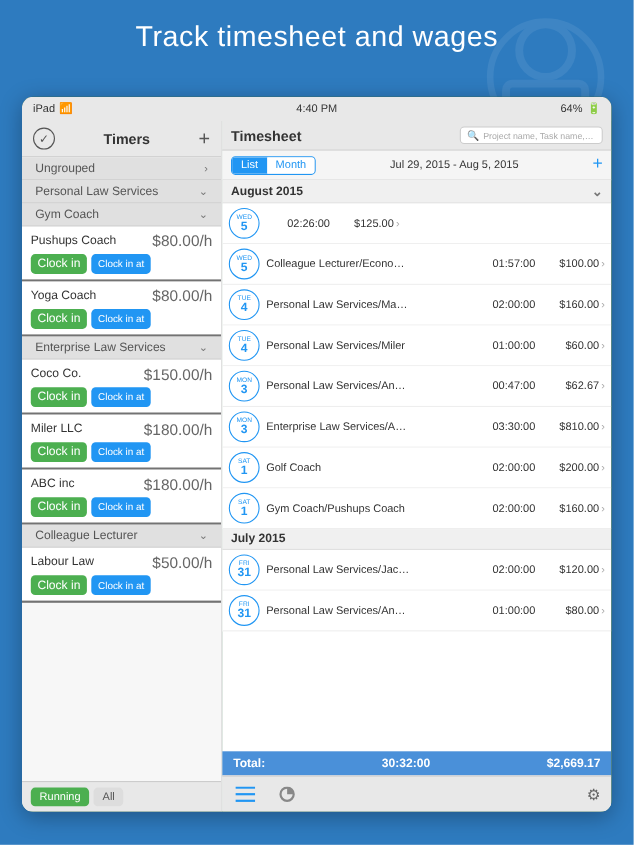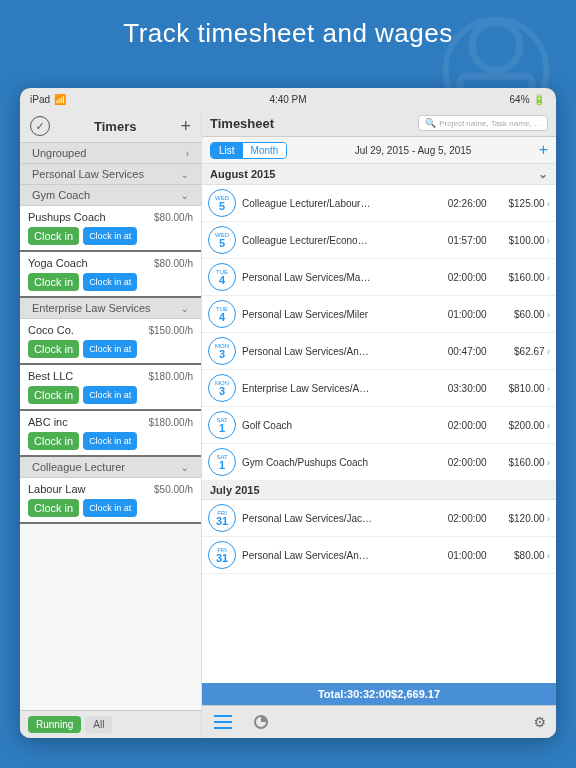--- a/index.html
+++ b/index.html
@@ -142,21 +142,21 @@
       justify-content: space-between;
       align-items: center;
       margin-bottom: 4px;
     }
     .timer-item-name {
       font-size: 11px;
       color: #333;
       font-weight: 500;
     }
     .timer-item-rate {
-      font-size: 10px;
+      font-size: 14px;
       color: #666;
     }
     .timer-item-buttons {
       display: flex;
       gap: 4px;
     }
     .btn-clock-in {
       background: #4CAF50;
       color: white;
       border: none;
@@ -348,21 +348,21 @@
       font-size: 10px;
       color: #aaa;
       margin-left: 2px;
     }
 
     
     .total-bar {
       background: #4a90d9;
       padding: 5px 10px;
       display: flex;
-      justify-content: center;
+      justify-content: space-between;
       align-items: center;
     }
     .total-bar span {
       font-size: 11px;
       color: white;
       font-weight: 600;
     }
 
     
     .right-bottom {
@@ -480,21 +480,21 @@
             <span class="timer-item-rate">$150.00/h</span>
           </div>
           <div class="timer-item-buttons">
             <button class="btn-clock-in">Clock in</button>
             <button class="btn-clock-in-at">Clock in at</button>
           </div>
         </div>
 
         <div class="timer-item">
           <div class="timer-item-top">
-            <span class="timer-item-name">Best LLC</span>
+            <span class="timer-item-name">Miler LLC</span>
             <span class="timer-item-rate">$180.00/h</span>
           </div>
           <div class="timer-item-buttons">
             <button class="btn-clock-in">Clock in</button>
             <button class="btn-clock-in-at">Clock in at</button>
           </div>
         </div>
 
         <div class="timer-item">
           <div class="timer-item-top">
@@ -554,21 +554,20 @@
         <div class="section-header">
           <span>August 2015</span>
           <span style="font-size:12px;color:#777;">⌄</span>
         </div>
 
         <div class="ts-row">
           <div class="ts-date-badge">
             <span class="day-name">Wed</span>
             <span class="day-num">5</span>
           </div>
-          <span class="ts-name">Colleague Lecturer/Labour…</span>
           <span class="ts-duration">02:26:00</span>
           <span class="ts-amount">$125.00</span>
           <span class="ts-chevron">›</span>
         </div>
 
         <div class="ts-row">
           <div class="ts-date-badge">
             <span class="day-name">Wed</span>
             <span class="day-num">5</span>
           </div>

